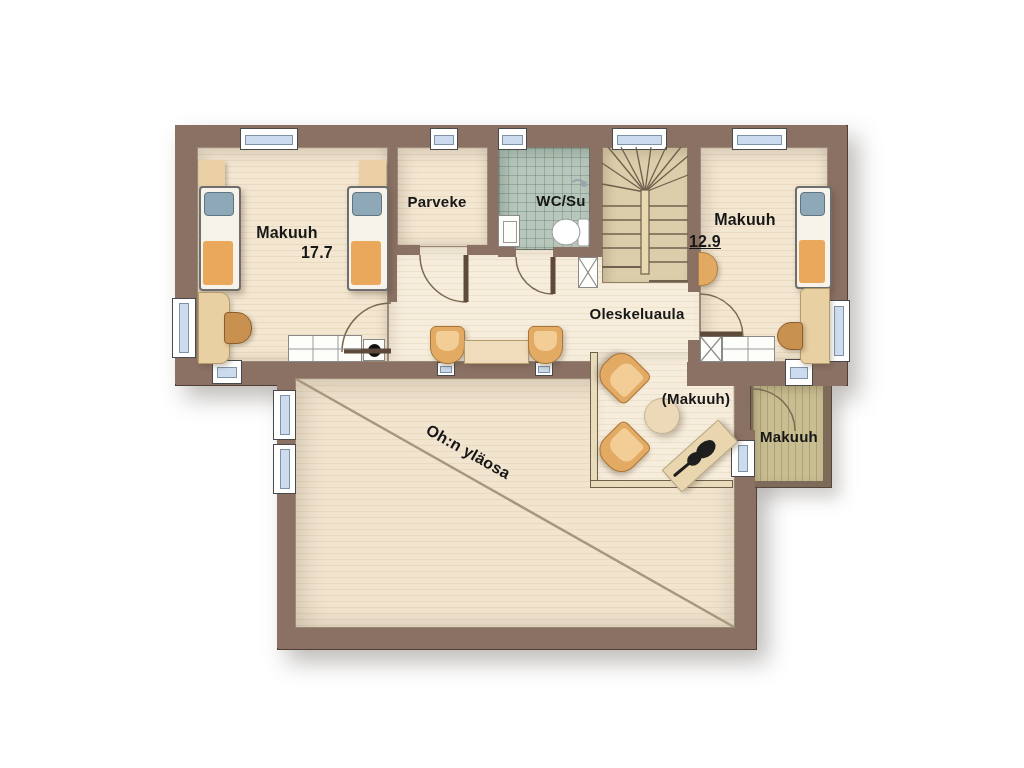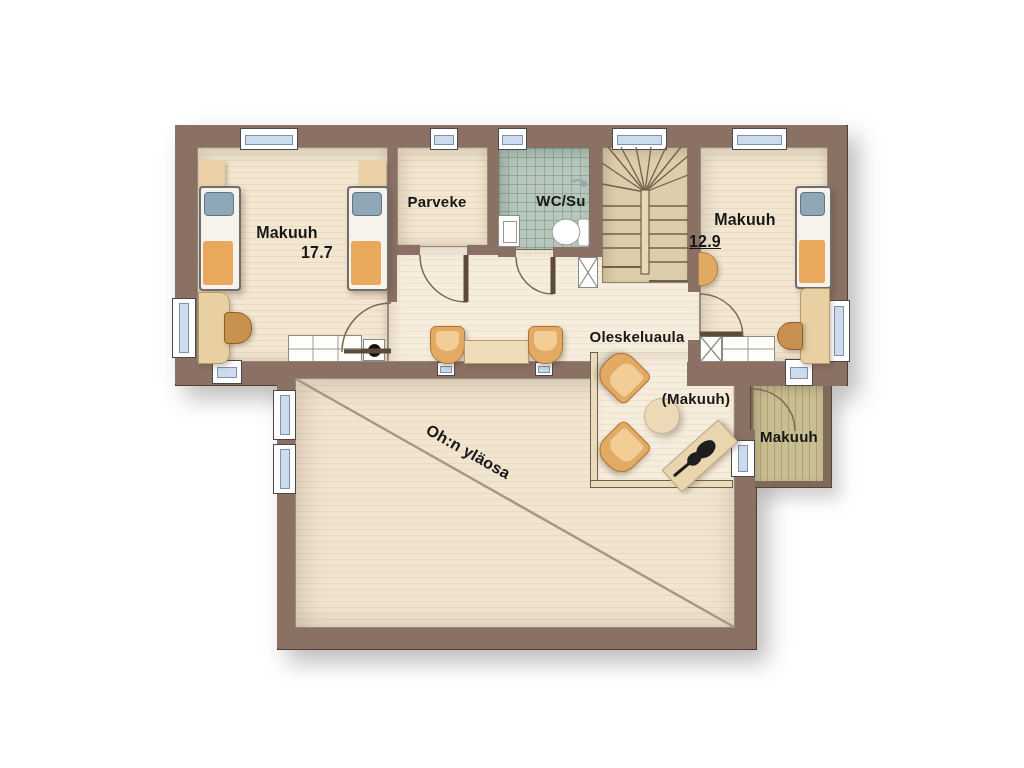--- a/index.html
+++ b/index.html
@@ -258,18 +258,18 @@
       <rect x="666" y="453.5" width="22" height="3" rx="1.5"></rect>
     </g>
   </svg>
 
   <div class="lbl lbl-big" style="left:287px;top:233px;">Makuuh</div>
   <div class="lbl lbl-big" style="left:287px;top:253px;margin-left:30px;">17.7</div>
   <div class="lbl" style="left:437px;top:201px;">Parveke</div>
   <div class="lbl" style="left:561px;top:200px;">WC/Su</div>
   <div class="lbl lbl-big" style="left:745px;top:220px;">Makuuh</div>
   <div class="lbl lbl-big" style="left:705px;top:242px;text-decoration:underline;">12.9</div>
-  <div class="lbl" style="left:637px;top:313px;margin-top:23px;">Oleskeluaula</div>
+  <div class="lbl" style="left:637px;top:313px;">Oleskeluaula</div>
   <div class="lbl" style="left:696px;top:398px;">(Makuuh)</div>
   <div class="lbl" style="left:789px;top:436px;">Makuuh</div>
   <div class="lbl lbl-big" style="left:468px;top:452px;transform:translate(-50%,-50%) rotate(29.5deg);">Oh:n yläosa</div>
 
 </div>
 
 </body></html>

